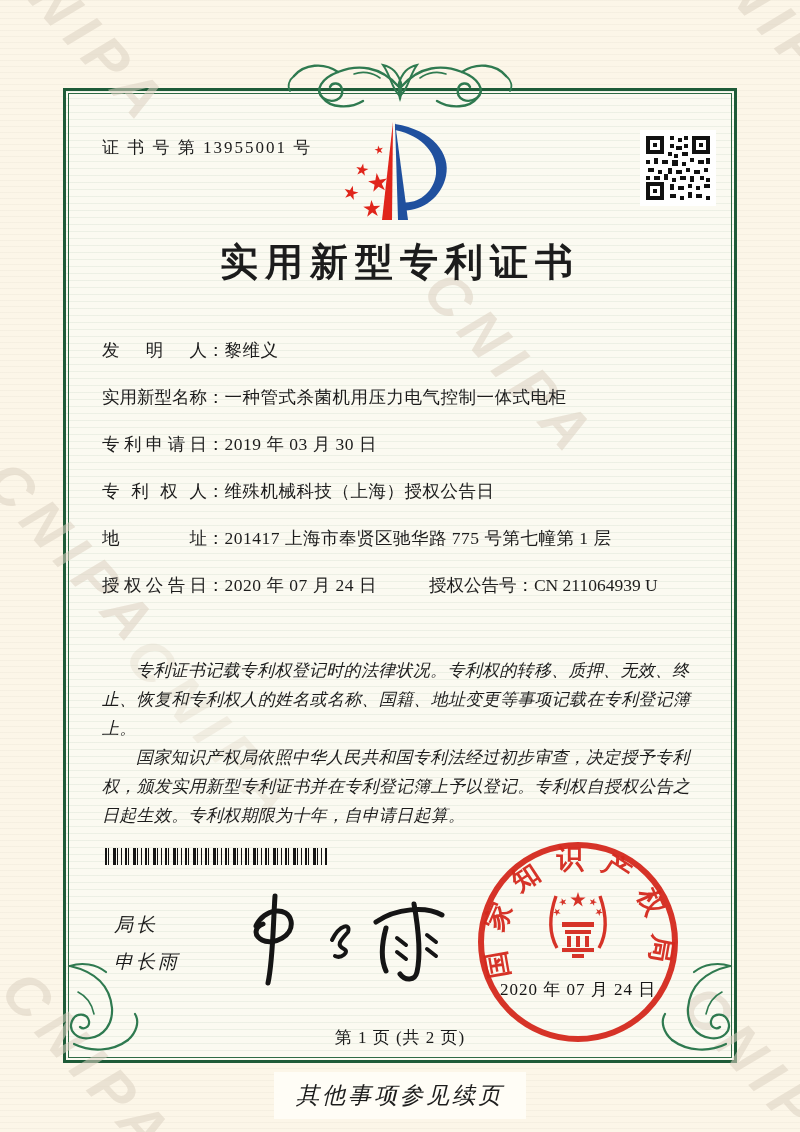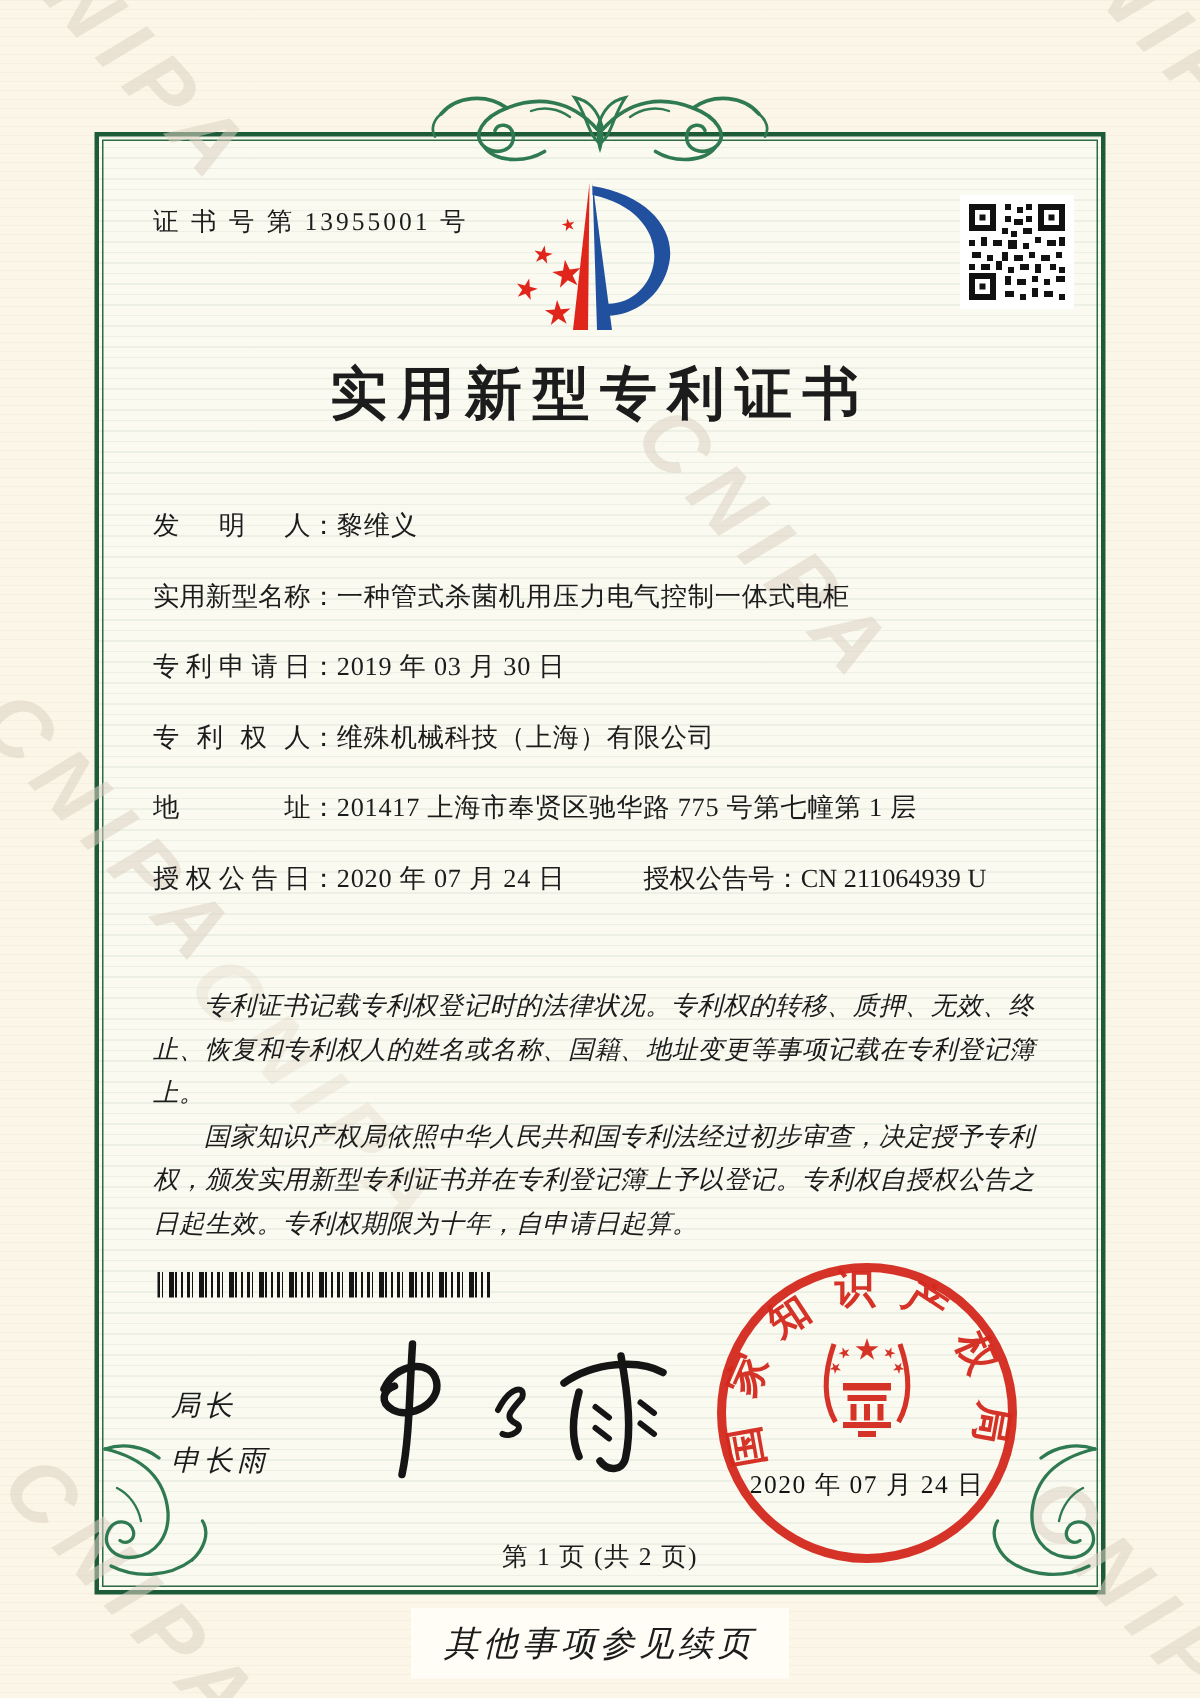--- a/index.html
+++ b/index.html
@@ -37,21 +37,21 @@
   .flabel{display:inline-block;width:6em;text-align:justify;text-align-last:justify;vertical-align:top;}
   .fcolon{display:inline-block;}
   .fvalue{letter-spacing:.5px;}
   .grant2{margin-left:52px;}
   .paras{position:absolute;left:102px;top:656px;width:600px;font-size:17px;line-height:29px;z-index:4;font-style:italic;}
   .paras p{margin:0;text-indent:2em;letter-spacing:.3px;}
   .barcode{
     position:absolute;left:105px;top:848px;width:222px;height:17px;z-index:4;
     background:repeating-linear-gradient(90deg,#141414 0 2px,transparent 2px 3px,#141414 3px 4px,transparent 4px 8px,#141414 8px 11px,transparent 11px 12px,#141414 12px 13px,transparent 13px 16px,#141414 16px 17px,transparent 17px 20px);
   }
-  .officer{position:absolute;left:114px;top:912px;font-size:19px;font-style:italic;z-index:4;letter-spacing:3px;margin-top:12px;}
+  .officer{position:absolute;left:114px;top:912px;font-size:19px;font-style:italic;z-index:4;letter-spacing:3px;}
   .officer div{margin-bottom:11px;}
   .signature{position:absolute;left:228px;top:888px;z-index:5;}
   .seal{position:absolute;left:478px;top:842px;width:200px;height:200px;z-index:6;}
   .seal-ring{position:absolute;left:0;top:0;width:188px;height:188px;border:6px solid rgba(212,40,28,.95);border-radius:50%;}
   .seal-date{position:absolute;left:0;top:136px;width:200px;text-align:center;font-size:17px;color:#141414;letter-spacing:1px;z-index:7;font-style:normal;}
   .page-info{position:absolute;left:0;top:1026px;width:100%;text-align:center;font-size:17px;z-index:4;letter-spacing:1px;}
   .cont-note{
     position:absolute;left:50%;top:1072px;transform:translateX(-50%);
     background:#fffdf6;padding:8px 22px;font-size:23px;font-style:italic;letter-spacing:3px;z-index:4;
   }
@@ -187,21 +187,21 @@
     <div class="frow">
       <span class="flabel">发明人</span><span class="fcolon">：</span><span class="fvalue">黎维义</span>
     </div>
     <div class="frow">
       <span class="flabel">实用新型名称</span><span class="fcolon">：</span><span class="fvalue">一种管式杀菌机用压力电气控制一体式电柜</span>
     </div>
     <div class="frow">
       <span class="flabel">专利申请日</span><span class="fcolon">：</span><span class="fvalue">2019 年 03 月 30 日</span>
     </div>
     <div class="frow">
-      <span class="flabel">专利权人</span><span class="fcolon">：</span><span class="fvalue">维殊机械科技（上海）有限公司</span>
+      <span class="flabel">专利权人</span><span class="fcolon">：</span><span class="fvalue">维殊机械科技（上海）授权公告日</span>
     </div>
     <div class="frow">
       <span class="flabel">地址</span><span class="fcolon">：</span><span class="fvalue">201417 上海市奉贤区驰华路 775 号第七幢第 1 层</span>
     </div>
     <div class="frow">
       <span class="flabel">授权公告日</span><span class="fcolon">：</span><span class="fvalue">2020 年 07 月 24 日</span><span class="grant2"><span>授权公告号</span><span>：</span><span>CN 211064939 U</span></span>
     </div>
   </div>
 
   <div class="paras">

